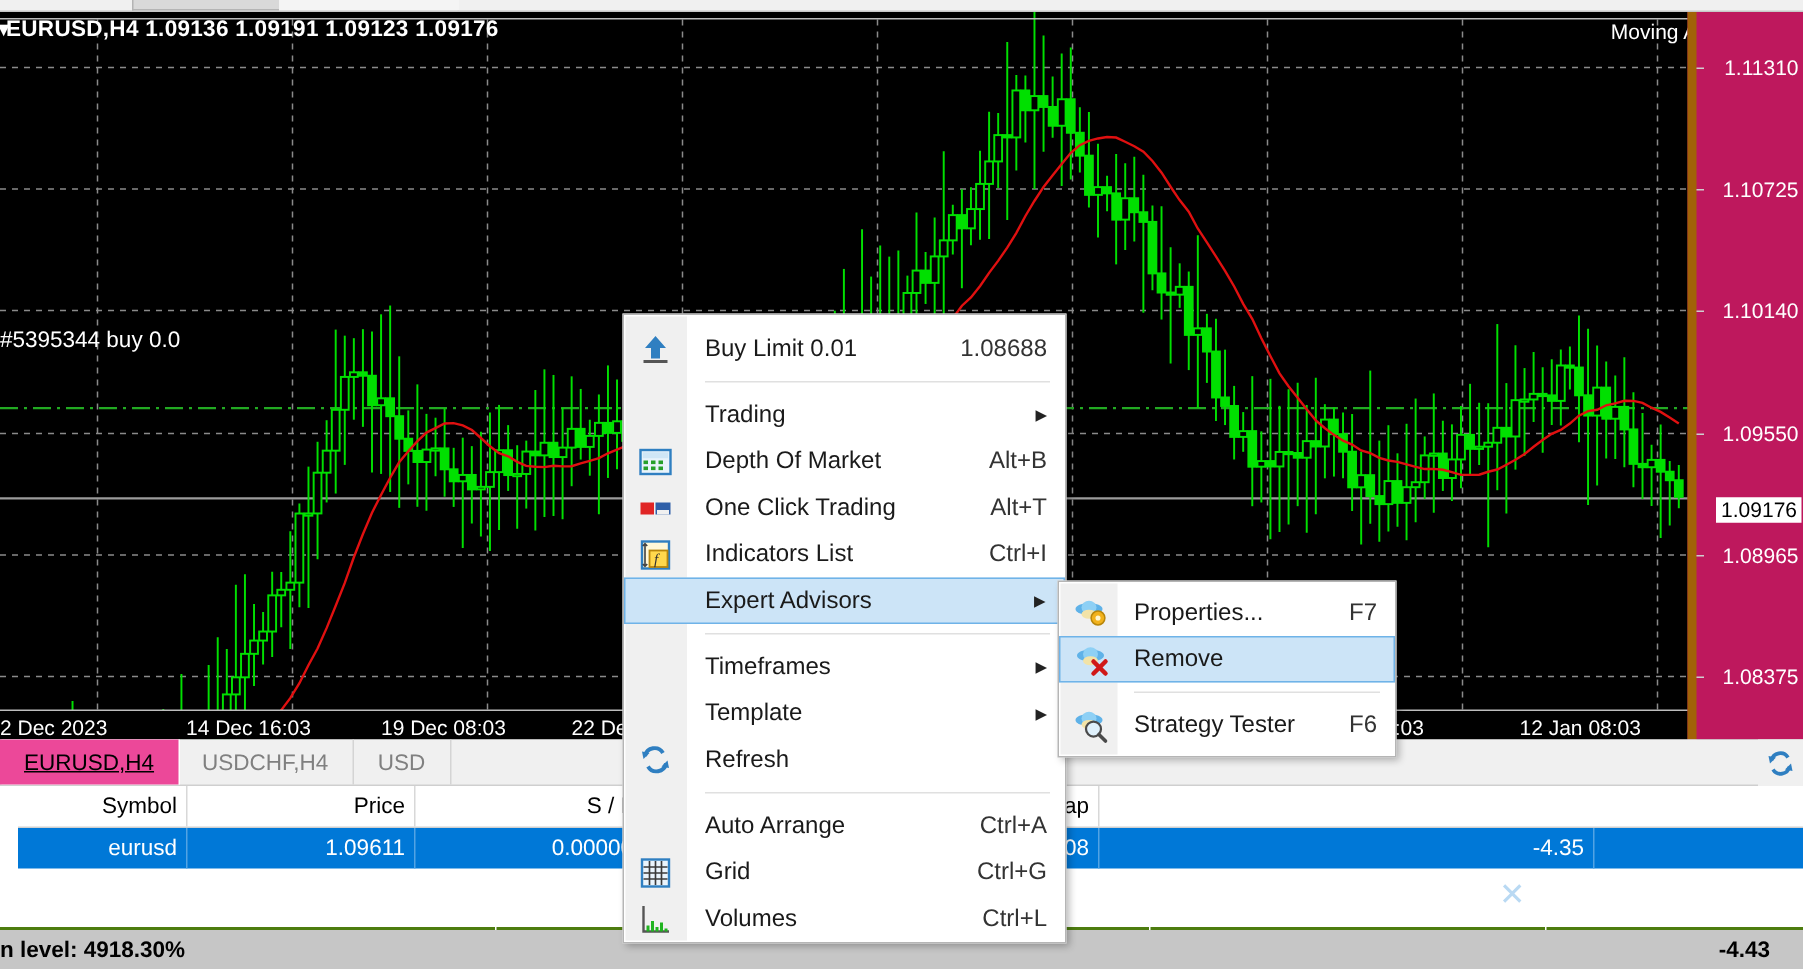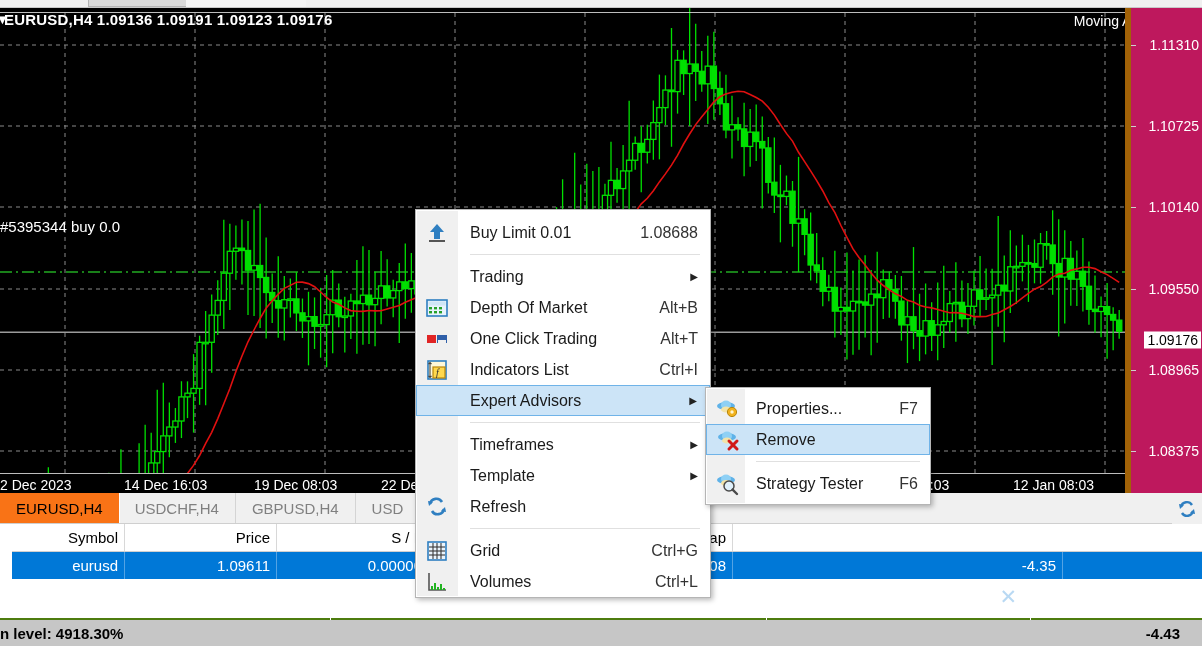--- a/index.html
+++ b/index.html
@@ -106,23 +106,24 @@
     position: absolute; left: 0; top: 0; width: 1202px; height: 31px;
     background: #f0f0f0; border-bottom: 1px solid #cfcfcf;
     display: flex; align-items: stretch;
   }
   .chart-tab {
     display: flex; align-items: center; justify-content: center;
     padding: 0 16px; font-size: 15px; color: #808080;
     border-right: 1px solid #d4d4d4; white-space: nowrap;
   }
   .chart-tab.active {
-    background: #f97316; color: #000000;
+    background: #ec4899; color: #000000;
     border-right: none;
     box-shadow: 1px 0 0 #ffffff;
+    text-decoration: underline;
   }
   .tabs-refresh-btn {
     position: absolute; right: 0; top: 0; width: 30px; height: 31px;
     display: flex; align-items: center; justify-content: center;
     background: #f0f0f0;
   }
 
   
   .trade-table {
     position: absolute; left: 12px; top: 31px; width: 1012px;
@@ -649,21 +650,20 @@
       <div style="position: absolute; left: 0px; width: 5px; height: 1px; background: rgb(207, 207, 207); top: 443px;"></div>
       <div class="price-tick" style="top: 524px;">1.07790</div>
       <div style="position: absolute; left: 0px; width: 5px; height: 1px; background: rgb(207, 207, 207); top: 524px;"></div>
     </div>
 
   <div class="bottom-panel">
 
     <div class="chart-tabs" id="chart-tabs">
         <div class="chart-tab active">EURUSD,H4</div>
         <div class="chart-tab">USDCHF,H4</div>
-        <div class="chart-tab">GBPUSD,H4</div>
         <div class="chart-tab">USD</div>
       </div>
     <div class="tabs-refresh-btn">
       <svg width="20" height="20" viewBox="0 0 20 20">
         <path d="M4 8 A6 6 0 0 1 15 6" stroke="#2f7fc1" stroke-width="2.4" fill="none"></path>
         <path d="M16 12 A6 6 0 0 1 5 14" stroke="#2f7fc1" stroke-width="2.4" fill="none"></path>
         <polygon points="2,5 7,6 3,10" fill="#2f7fc1"></polygon>
         <polygon points="18,15 13,14 17,10" fill="#2f7fc1"></polygon>
       </svg>
     </div>
@@ -763,20 +763,24 @@
         <span class="ctx-icon"><svg width="24" height="24" viewBox="0 0 24 24">
             <path d="M5 9 A6.5 6.5 0 0 1 17 7" stroke="#2f7fc1" stroke-width="2.6" fill="none"></path>
             <path d="M19 14 A6.5 6.5 0 0 1 7 16" stroke="#2f7fc1" stroke-width="2.6" fill="none"></path>
             <polygon points="3,6 8,7 4,11" fill="#2f7fc1"></polygon>
             <polygon points="21,17 16,16 20,12" fill="#2f7fc1"></polygon>
           </svg></span>
         <span class="ctx-label">Refresh</span>
       </div>
       <div class="ctx-sep"></div>
       <div class="ctx-item">
+        <span class="ctx-label">Auto Arrange</span>
+        <span class="ctx-accel">Ctrl+A</span>
+      </div>
+      <div class="ctx-item">
         <span class="ctx-icon"><svg width="24" height="24" viewBox="0 0 24 24">
             <rect x="3" y="3" width="18" height="18" fill="#eaf4fc" stroke="#2f7fc1" stroke-width="1.6"></rect>
             <g stroke="#3a3a3a" stroke-width="1.1">
               <line x1="8" y1="4" x2="8" y2="20"></line>
               <line x1="12" y1="4" x2="12" y2="20"></line>
               <line x1="16" y1="4" x2="16" y2="20"></line>
               <line x1="4" y1="8" x2="20" y2="8"></line>
               <line x1="4" y1="12" x2="20" y2="12"></line>
               <line x1="4" y1="16" x2="20" y2="16"></line>
             </g>

